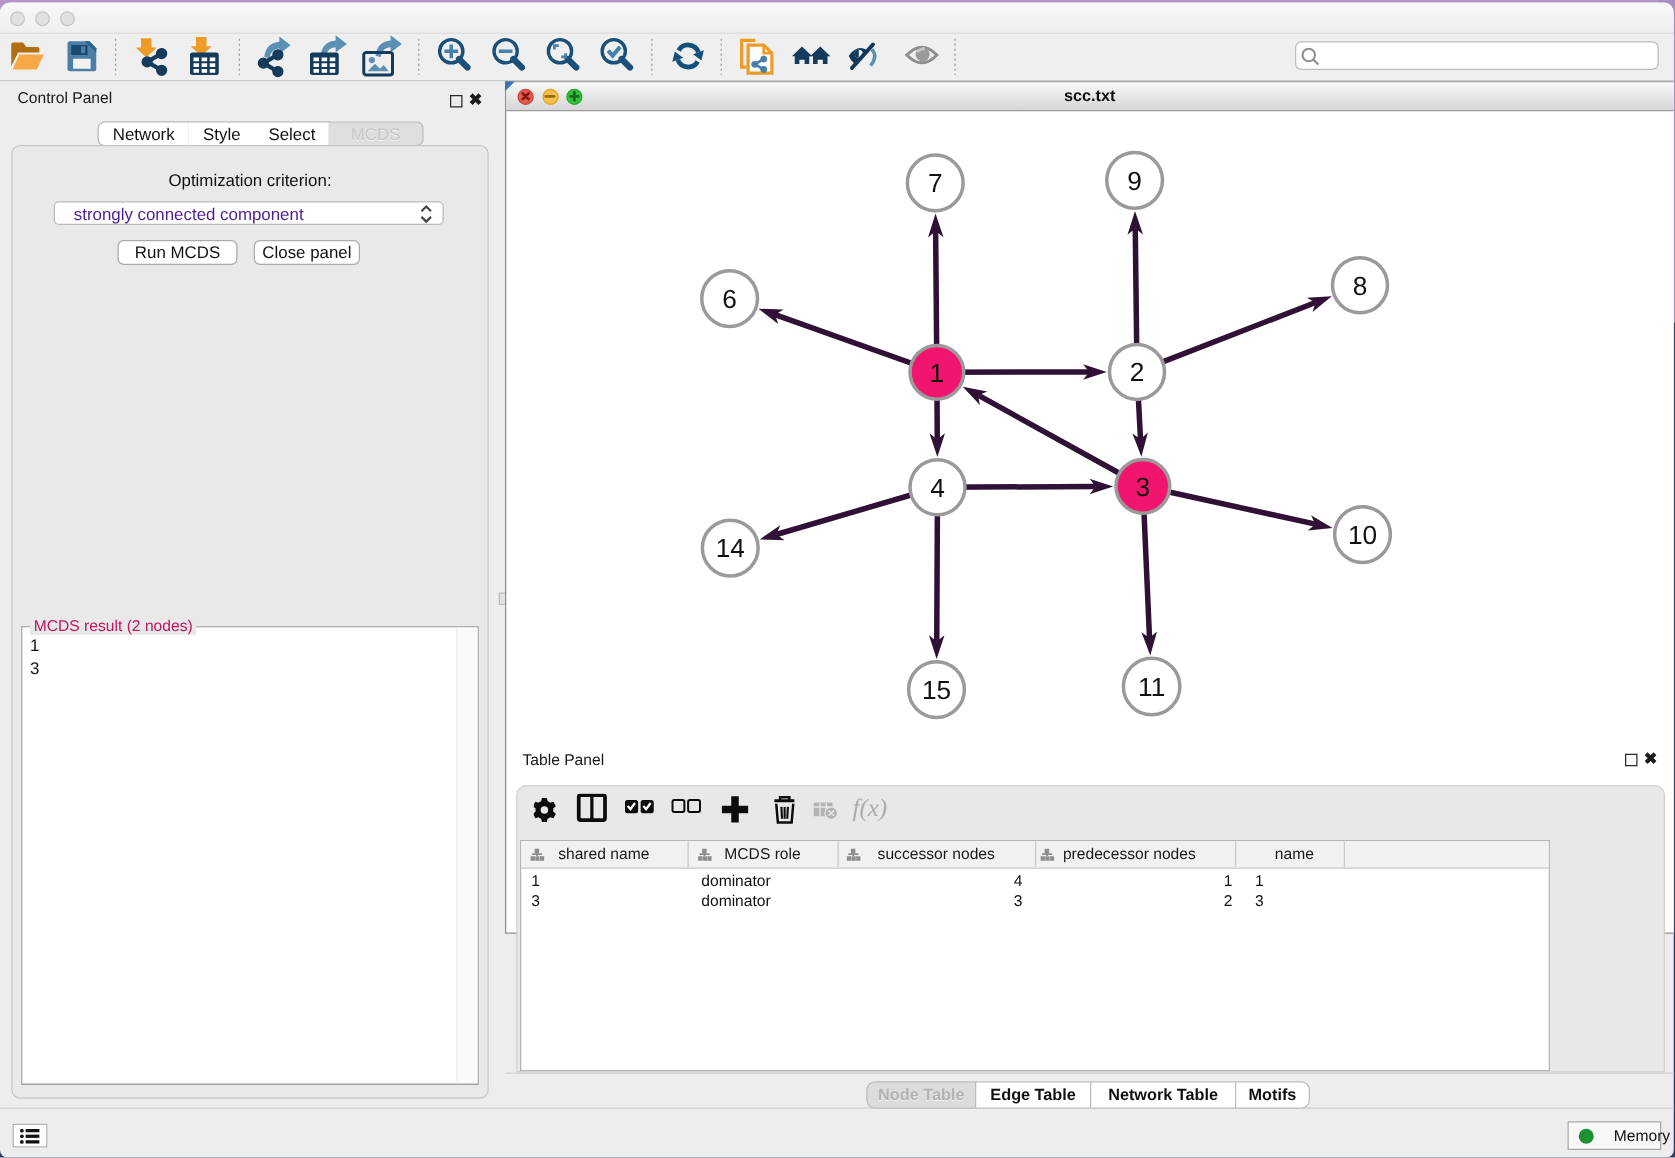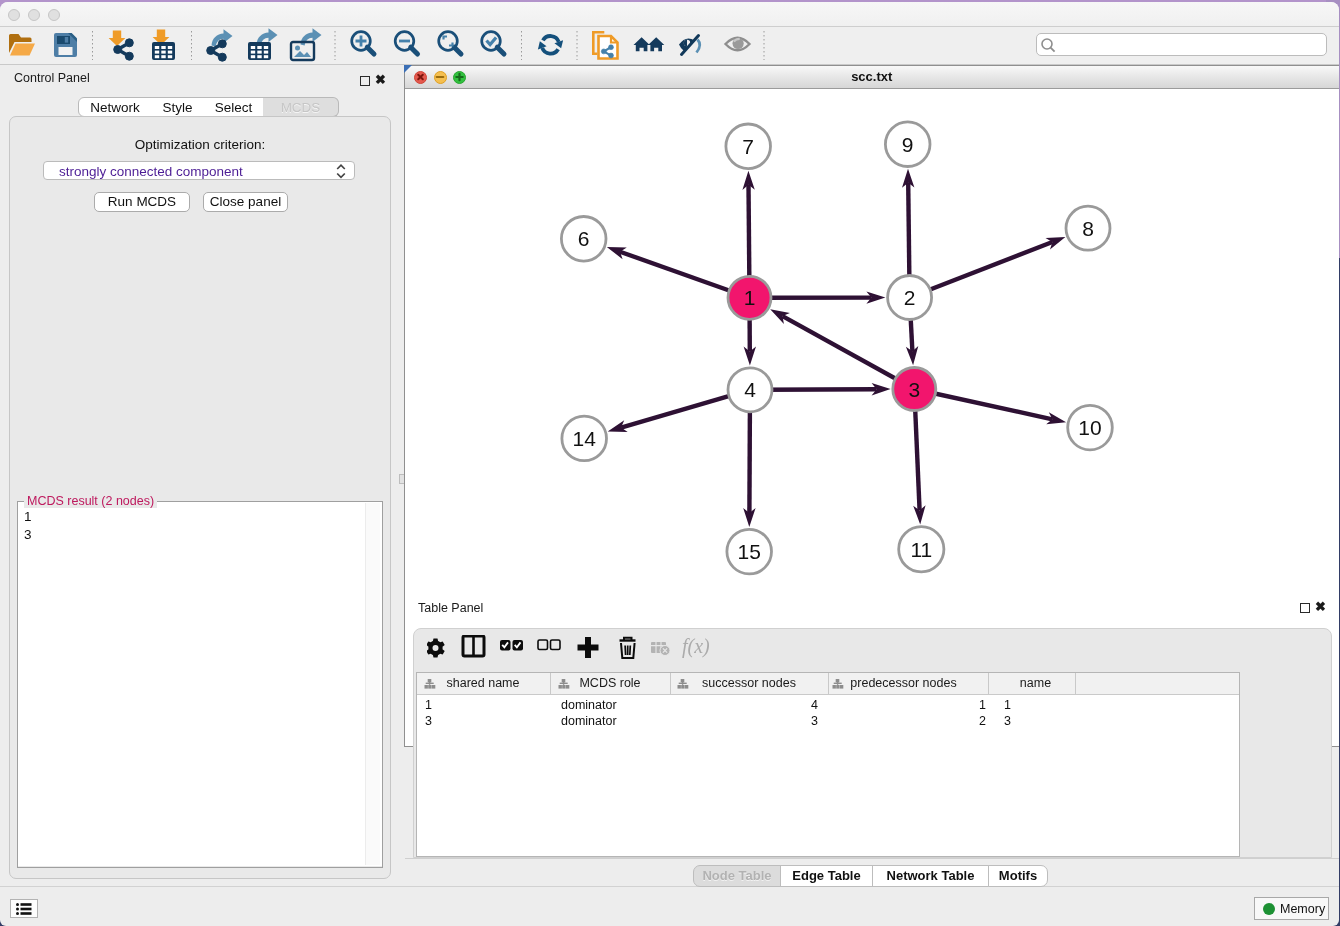--- a/index.html
+++ b/index.html
@@ -42,21 +42,21 @@
 #reswhite{left:18px;top:502px;width:364px;height:364px;background:#fff;}
 #resscroll{left:365px;top:503px;width:14px;height:362px;background:#fafafa;border-left:1px solid #ececec;}
 #reslabel{left:24px;top:494px;font-size:12.5px;color:#be185d;background:#e9e9e9;padding:0 3px;}
 #restext{left:24px;top:508px;font-size:13.5px;color:#111;line-height:18px;}
 
 #statusline{left:0;top:886px;width:1338.5px;height:1px;background:#d2d2d2;}
 #stat-btn{left:10px;top:899px;width:28px;height:19px;background:#fdfdfd;border:1px solid #b3b3b3;box-sizing:border-box;}
 #mem-btn{left:1254px;top:897px;width:75px;height:23px;background:#f8f8f8;border:1px solid #a8a8a8;
   box-sizing:border-box;font-size:12.5px;color:#111;}
 #mem-btn .dot{position:absolute;left:8px;top:5px;width:12px;height:12px;border-radius:50%;background:#1d9134;}
-#mem-btn .lbl{position:absolute;left:25px;top:3.5px;}
+#mem-btn .lbl{position:absolute;left:36px;top:3.5px;}
 
 #netframe{left:404px;top:65px;width:934.5px;height:682px;border:1.4px solid #8f8f8f;border-right:none;
   box-sizing:border-box;background:#fff;}
 #nettitle{position:absolute;left:0;top:0;right:0;height:22px;
   background:linear-gradient(#f8f8f8,#d6d6d6);border-bottom:1.6px solid #9b9b9b;}
 .mc{position:absolute;top:4.5px;width:13px;height:13px;border-radius:50%;box-sizing:border-box;}
 #nettext{position:absolute;left:0;right:0;top:3px;text-align:center;font-size:13px;font-weight:600;color:#111;}
 #graph{left:405.4px;top:88px;}
 #graph text{font-size:21px;fill:#111111;}
 

